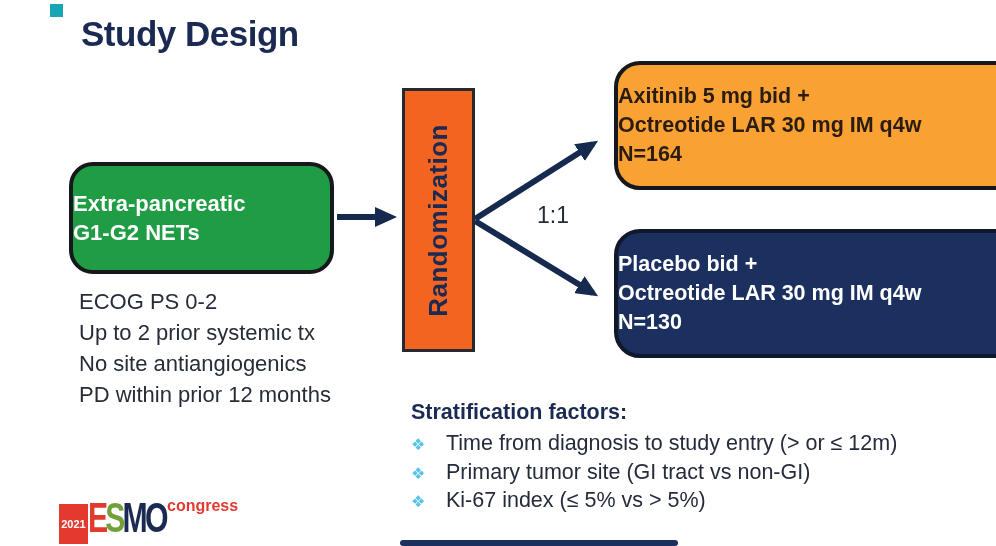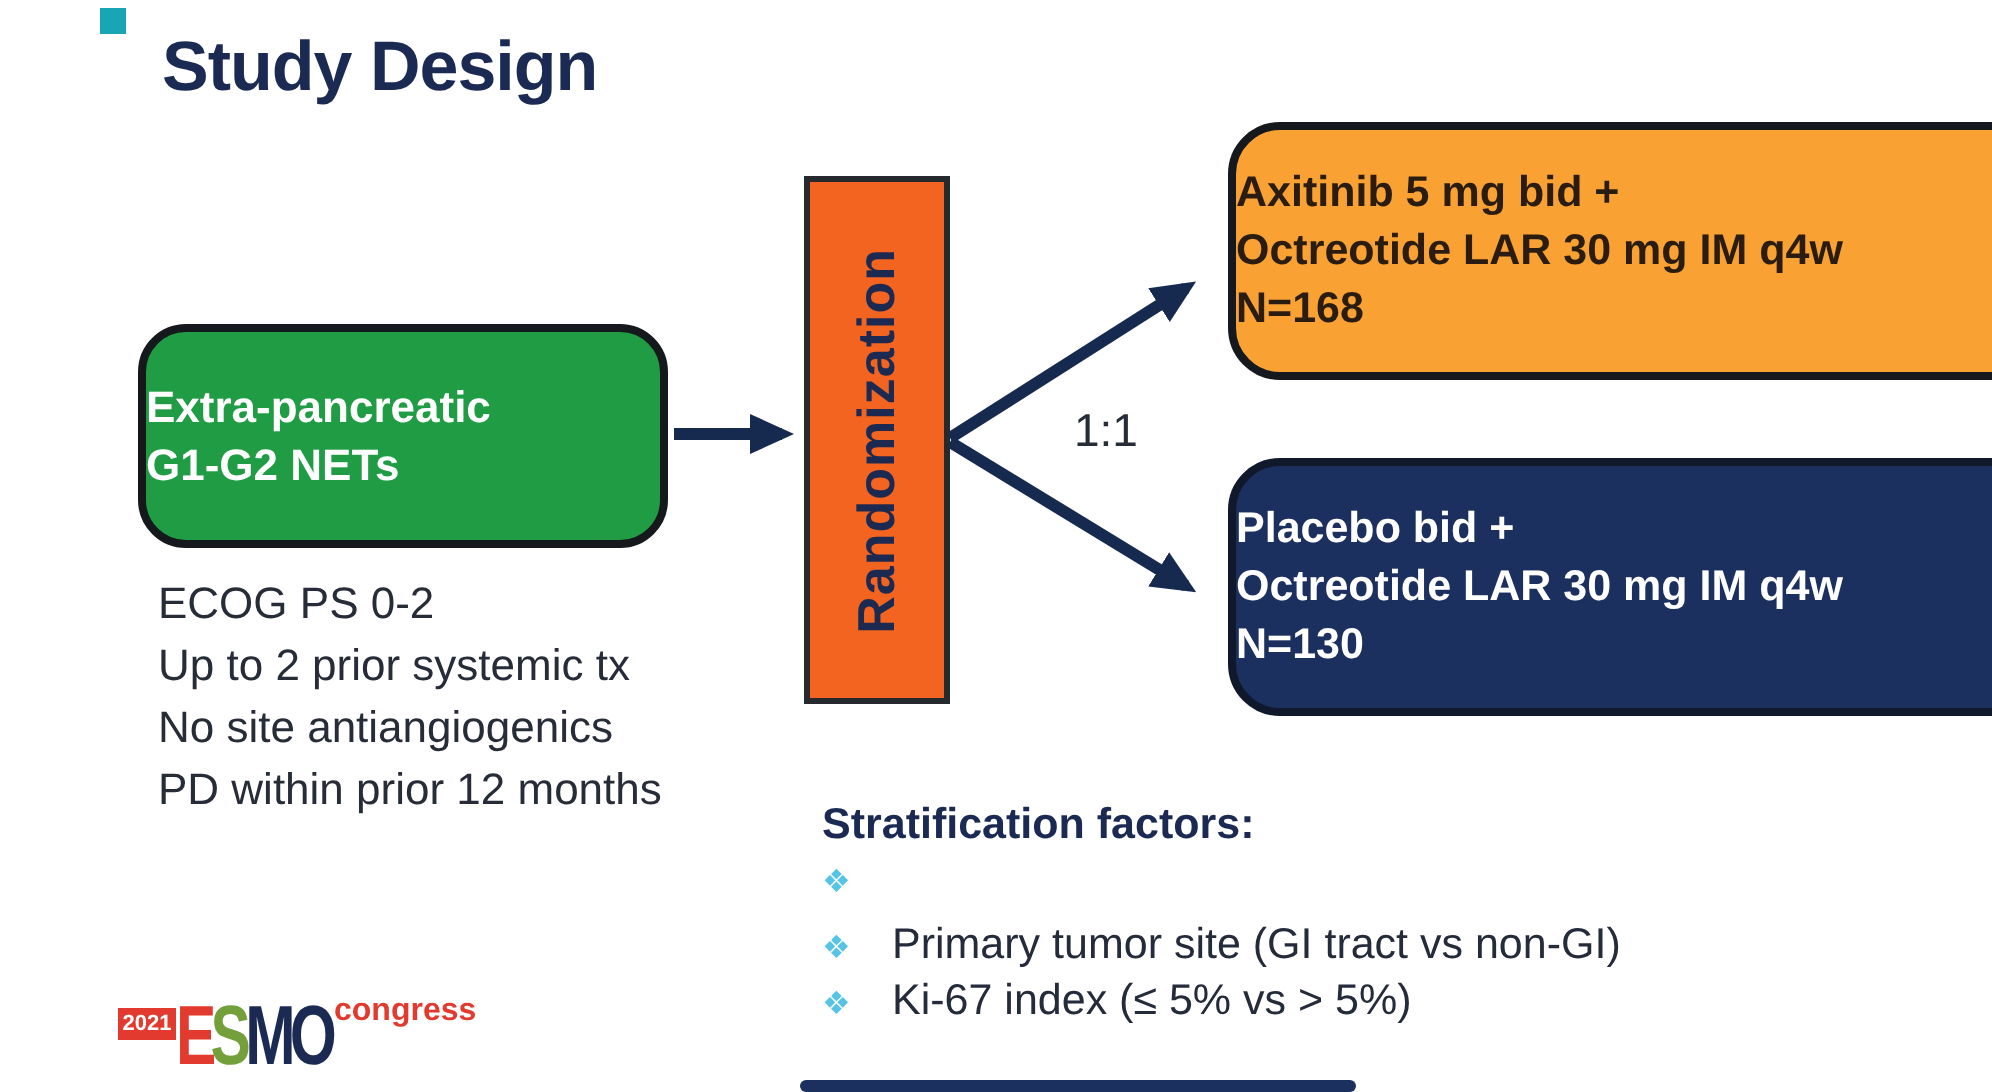--- a/index.html
+++ b/index.html
@@ -43,21 +43,21 @@
   .arm-b{top:229px;background:#1c3060;border-color:#10182c;}
   .arm-b .line{color:#ffffff;}
   .strat{position:absolute;left:370px;top:400px;}
   .strat-heading{font-size:21.5px;font-weight:700;color:#1b2a52;margin-bottom:6px;}
   .strat-row{display:flex;align-items:baseline;height:28.7px;}
   .strat-bullet{width:35px;font-size:16px;color:#57c4e6;flex:none;}
   .strat-text{font-size:21.5px;color:#242b3a;}
   .arrow-layer{position:absolute;left:0;top:0;width:996px;height:546px;pointer-events:none;}
   .logo{position:absolute;left:18px;top:496px;height:46px;}
   .logo-year{
-    position:absolute;left:0;top:8px;width:29px;height:16px;background:#e23a2e;
+    position:absolute;left:0;top:8px;width:29px;height:40px;background:#e23a2e;
     color:#ffffff;font-size:11px;font-weight:700;display:flex;align-items:center;justify-content:center;
   }
   .logo-letters{
     position:absolute;left:29px;top:0px;display:flex;
     font-size:42px;font-weight:700;letter-spacing:-4px;line-height:44px;
     transform:scaleX(0.72);transform-origin:left center;
   }
   .esmo-e{color:#e23a2e;}
   .esmo-s{color:#74a03c;}
   .esmo-m{color:#1b2a52;}
@@ -105,33 +105,34 @@
 
   <div class="rand-box">
     <div class="vtext">Randomization</div>
   </div>
 
   <div class="ratio">1:1</div>
 
   <div class="arm arm-a">
     <div class="line">Axitinib 5 mg bid +</div>
     <div class="line">Octreotide LAR 30 mg IM q4w</div>
-    <div class="line">N=168</div>
+    <div class="line">N=164</div>
   </div>
 
   <div class="arm arm-b">
     <div class="line">Placebo bid +</div>
     <div class="line">Octreotide LAR 30 mg IM q4w</div>
     <div class="line">N=130</div>
   </div>
 
   <div class="strat">
     <div class="strat-heading">Stratification factors:</div>
     <div class="strat-row">
       <span class="strat-bullet">❖</span>
+      <span class="strat-text">Time from diagnosis to study entry (&gt; or ≤ 12m)</span>
     </div>
     <div class="strat-row">
       <span class="strat-bullet">❖</span>
       <span class="strat-text">Primary tumor site (GI tract vs non-GI)</span>
     </div>
     <div class="strat-row">
       <span class="strat-bullet">❖</span>
       <span class="strat-text">Ki-67 index (≤ 5% vs &gt; 5%)</span>
     </div>
   </div>

